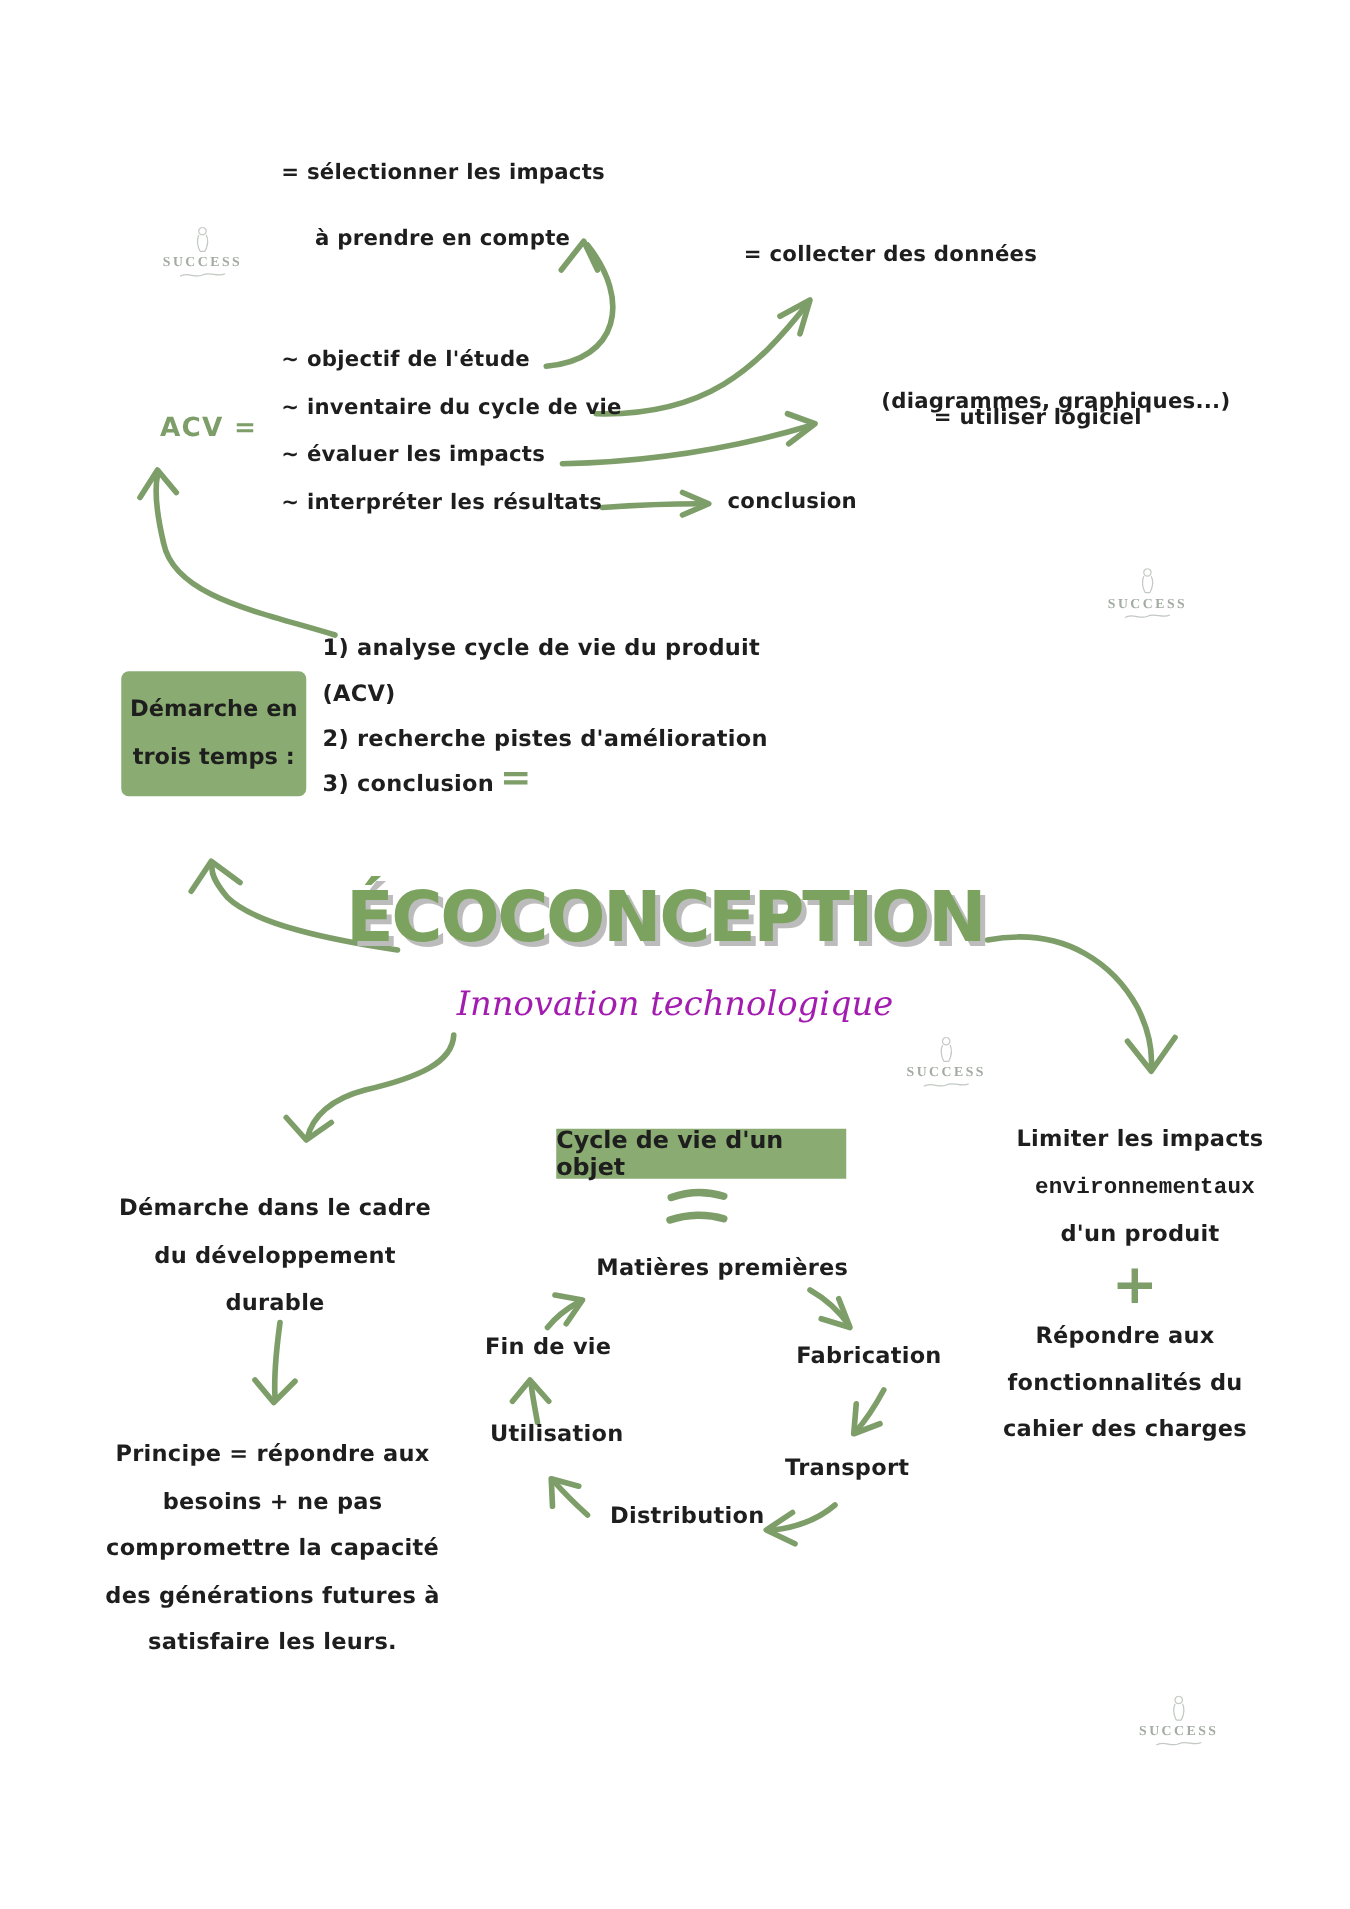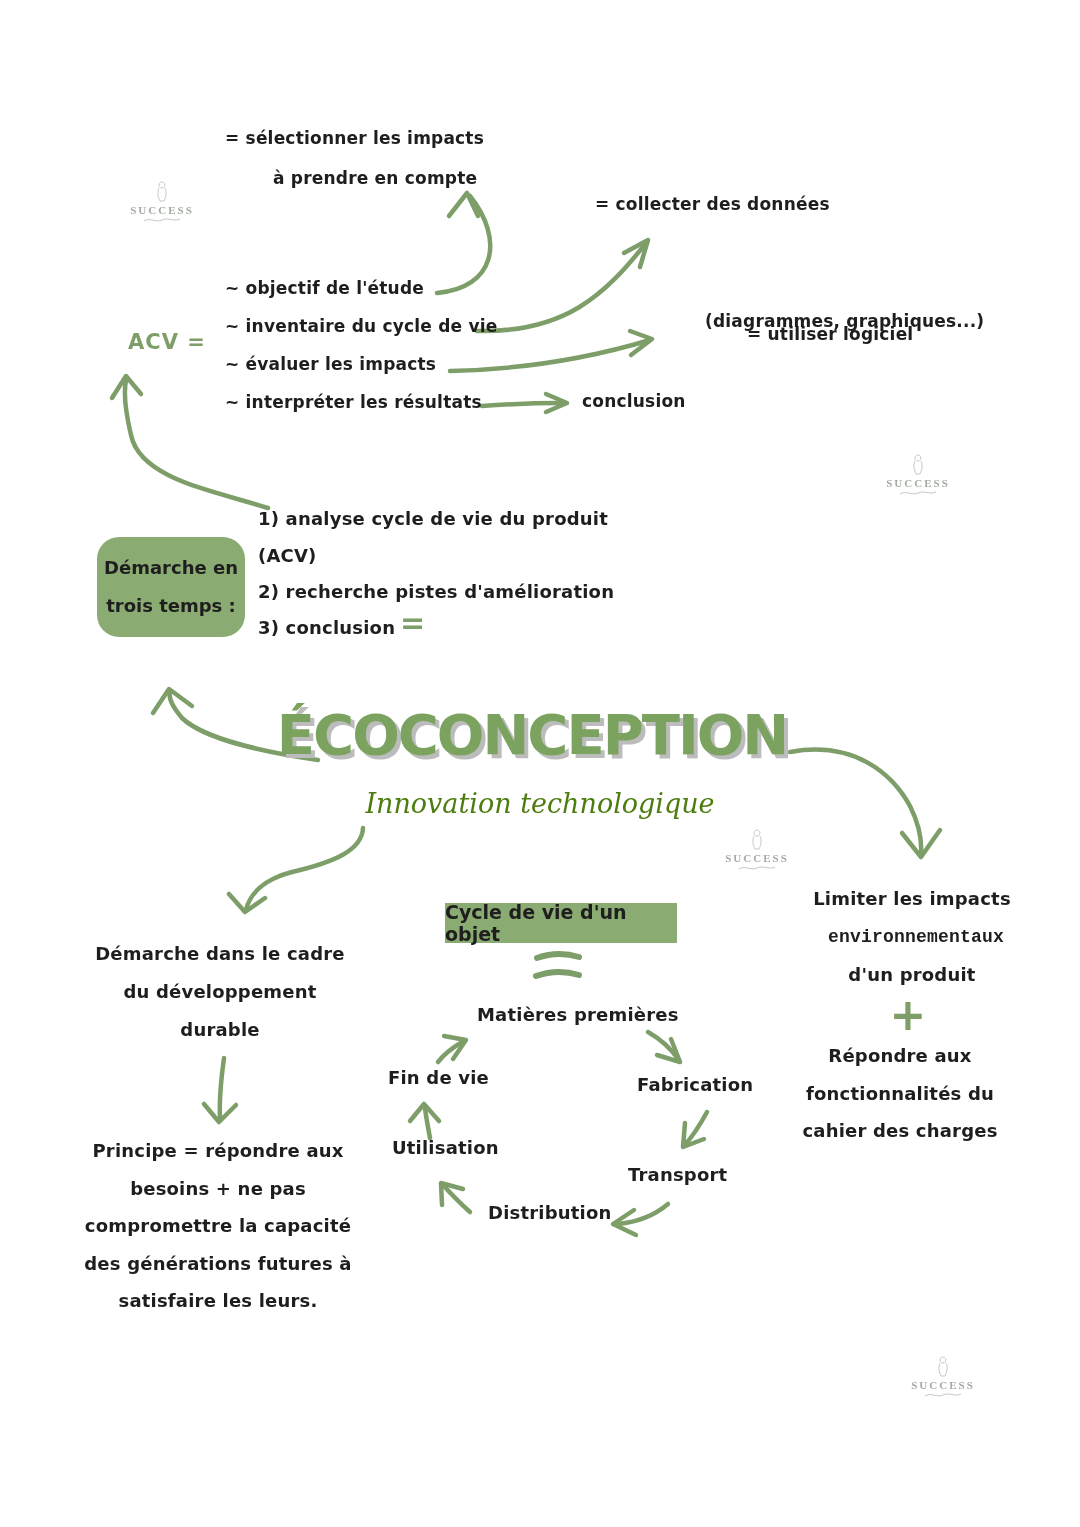--- a/index.html
+++ b/index.html
@@ -9,36 +9,36 @@
   html,body{margin:0;padding:0;background:#ffffff;}
   .page{position:relative;width:1080px;height:1527px;background:#fff;overflow:hidden;
         font-family:"DejaVu Sans",sans-serif;}
   .arrows{position:absolute;left:0;top:0;width:1080px;height:1527px;pointer-events:none;}
   .arrows path,.arrows polyline{stroke:var(--accent);fill:none;stroke-width:4.5;
         stroke-linecap:round;stroke-linejoin:round;}
   .arrows .thick{stroke-width:6;}
   .t{position:absolute;white-space:nowrap;font-weight:700;font-size:17px;line-height:1;
      color:var(--ink);letter-spacing:.2px;}
   .t18{font-size:18px;}
-  .c{transform:translateX(-50%);}
+  .c{transform:translateX(-50%);margin-top:13px;}
   .acv-label{font-size:21px;letter-spacing:1px;color:var(--accent);}
   .eq-green{font-size:30px;color:var(--accent);}
   .plus-green{font-size:44px;color:var(--accent);}
-  .gbox{position:absolute;background:var(--box);border-radius:22px;color:var(--ink);
+  .gbox{position:absolute;background:var(--box);border-radius:6px;color:var(--ink);
         font-weight:700;}
   .steps-box{left:97px;top:537px;width:148px;padding:12px 0;text-align:center;
         font-size:18px;line-height:38px;}
   .cycle-box{left:445px;top:903px;width:232px;height:40px;display:flex;align-items:center;
         justify-content:center;font-size:19px;border-radius:0;}
   .title{position:absolute;left:532px;top:702px;transform:translateX(-50%);
          font-size:56px;font-weight:800;letter-spacing:-2px;color:var(--title);
          text-shadow:4px 4px 0 var(--shadow);white-space:nowrap;}
   .subtitle{position:absolute;left:540px;top:788px;transform:translateX(-50%);
          font-family:"DejaVu Serif",serif;font-style:italic;font-size:27px;
-         color:#4d7c0f;white-space:nowrap;}
+         color:#a21caf;white-space:nowrap;}
   .wm{position:absolute;display:flex;flex-direction:column;align-items:center;width:90px;}
   .wm-text{font-family:"Liberation Serif",serif;font-size:11px;font-weight:700;
          letter-spacing:2px;color:var(--wm);}
   .wm svg{display:block;}
 </style>
 </head>
 <body>
 
 <div class="page">
 
@@ -108,21 +108,21 @@
     <svg width="20" height="24" viewBox="0 0 20 24">
         <path d="M10 2 a3 3 0 1 1 -.1 0 M7 8 C5 13 6 17 8 21 M13 8 C15 12 14 17 12 21 M8 21 L12 21" stroke="#c3c9c3" fill="none" stroke-width="1"></path>
       </svg>
     <div class="wm-text">SUCCESS</div>
     <svg width="40" height="8" viewBox="0 0 40 8">
         <path d="M2 5 C8 1 14 7 20 4 C26 1 32 6 38 3" stroke="#c3c9c3" fill="none" stroke-width="1"></path>
       </svg>
   </div>
 
   <div class="t" style="left:225px;top:130px;">= sélectionner les impacts</div>
-  <div class="t" style="left:252px;top:170px;margin-left:21px;">à prendre en compte</div>
+  <div class="t" style="left:252px;top:183px;">à prendre en compte</div>
   <div class="t" style="left:595px;top:196px;">= collecter des données</div>
   <div class="t" style="left:225px;top:280px;">~ objectif de l'étude</div>
   <div class="t" style="left:747px;top:278px;margin-top:48px;">= utiliser logiciel</div>
   <div class="t" style="left:225px;top:318px;">~ inventaire du cycle de vie</div>
   <div class="t" style="left:705px;top:313px;">(diagrammes, graphiques...)</div>
   <div class="t acv-label" style="left:128px;top:332px;">ACV =</div>
   <div class="t" style="left:225px;top:356px;">~ évaluer les impacts</div>
   <div class="t" style="left:225px;top:394px;">~ interpréter les résultats</div>
   <div class="t" style="left:582px;top:393px;">conclusion</div>
 

